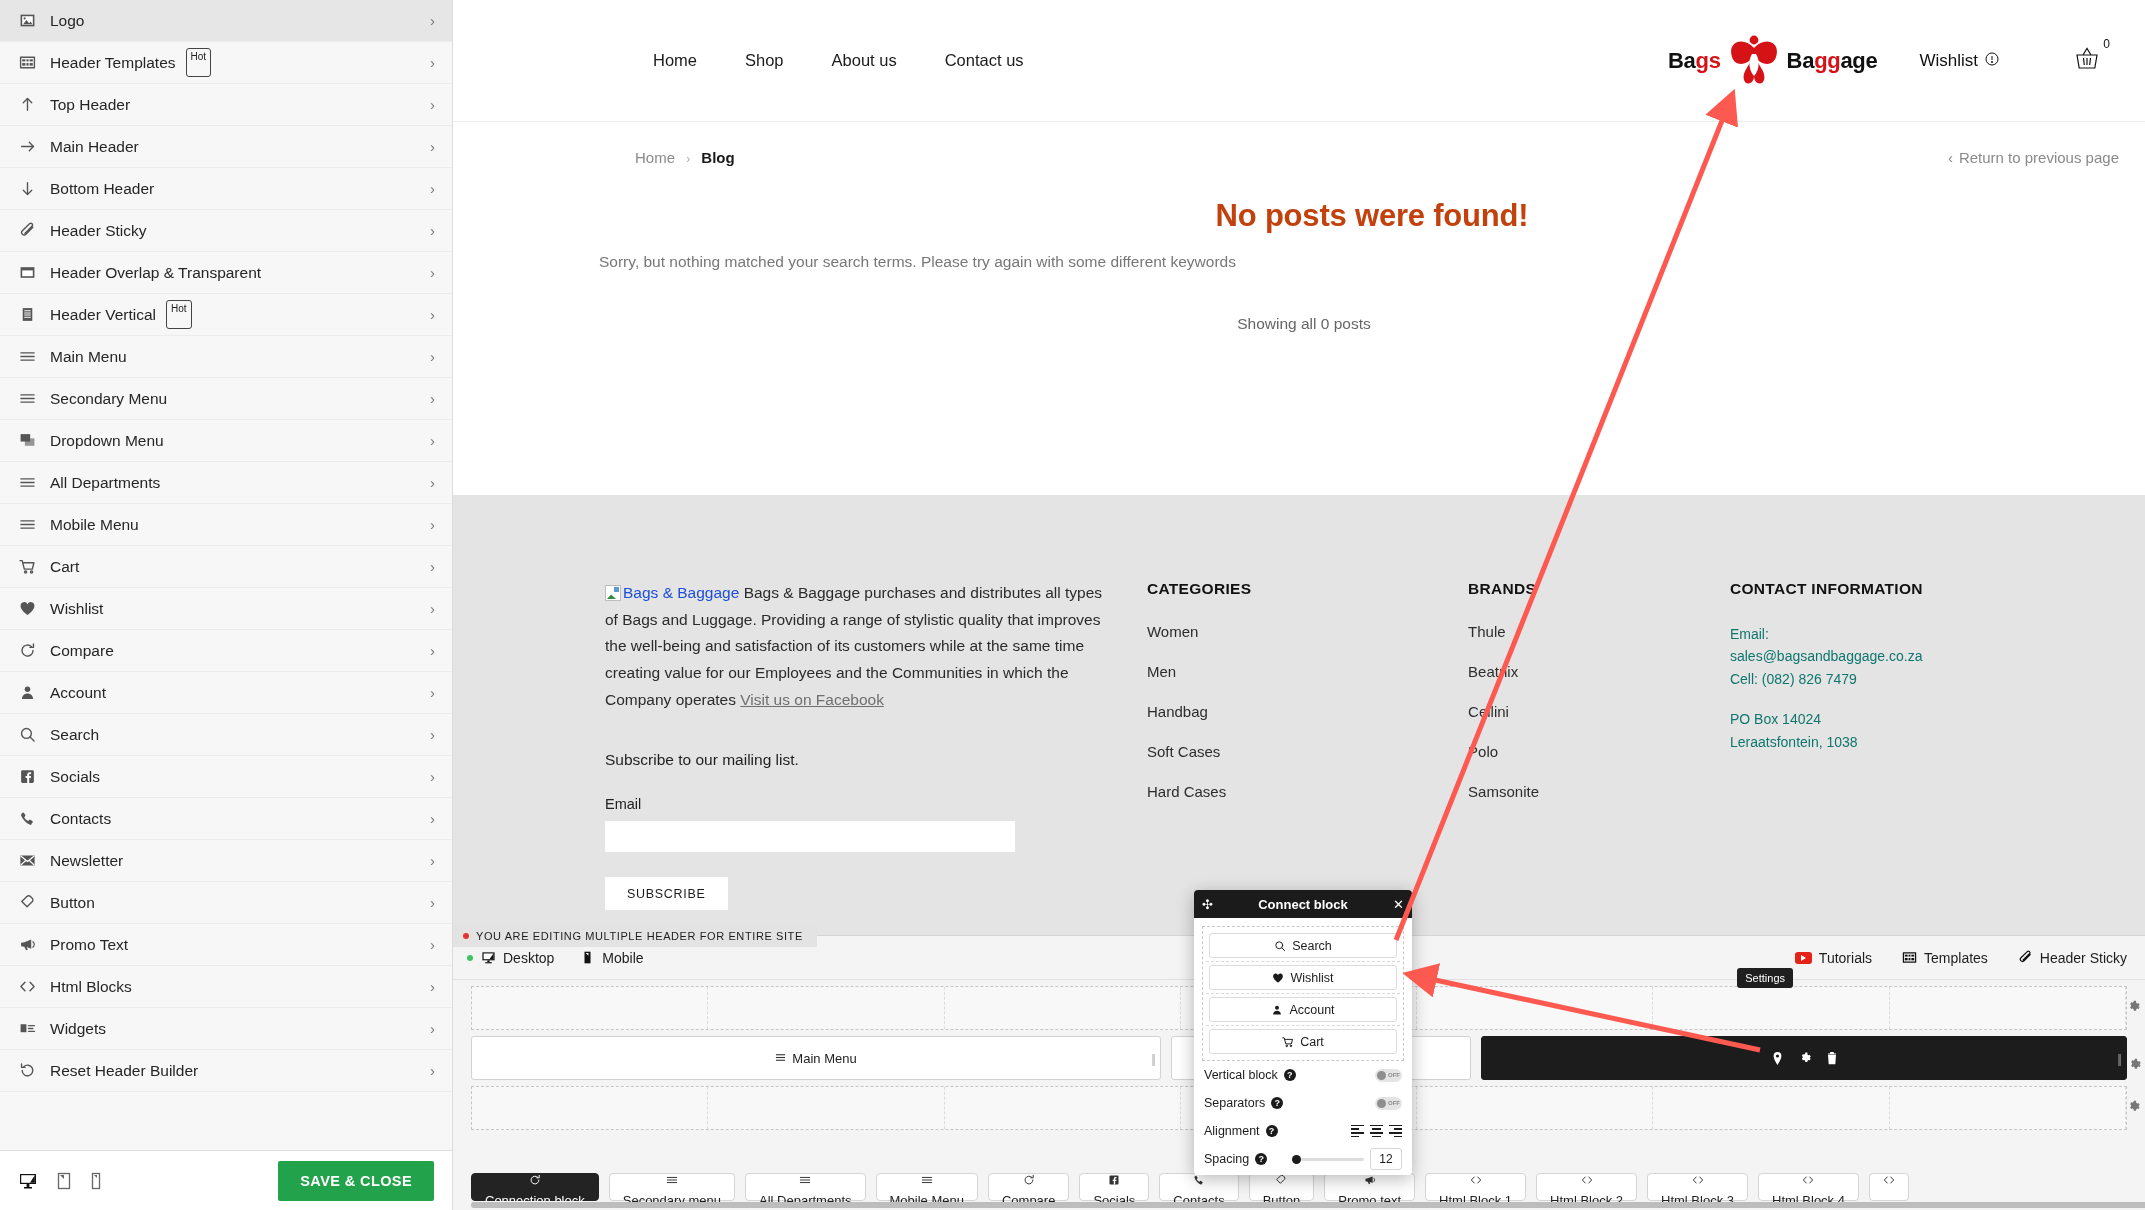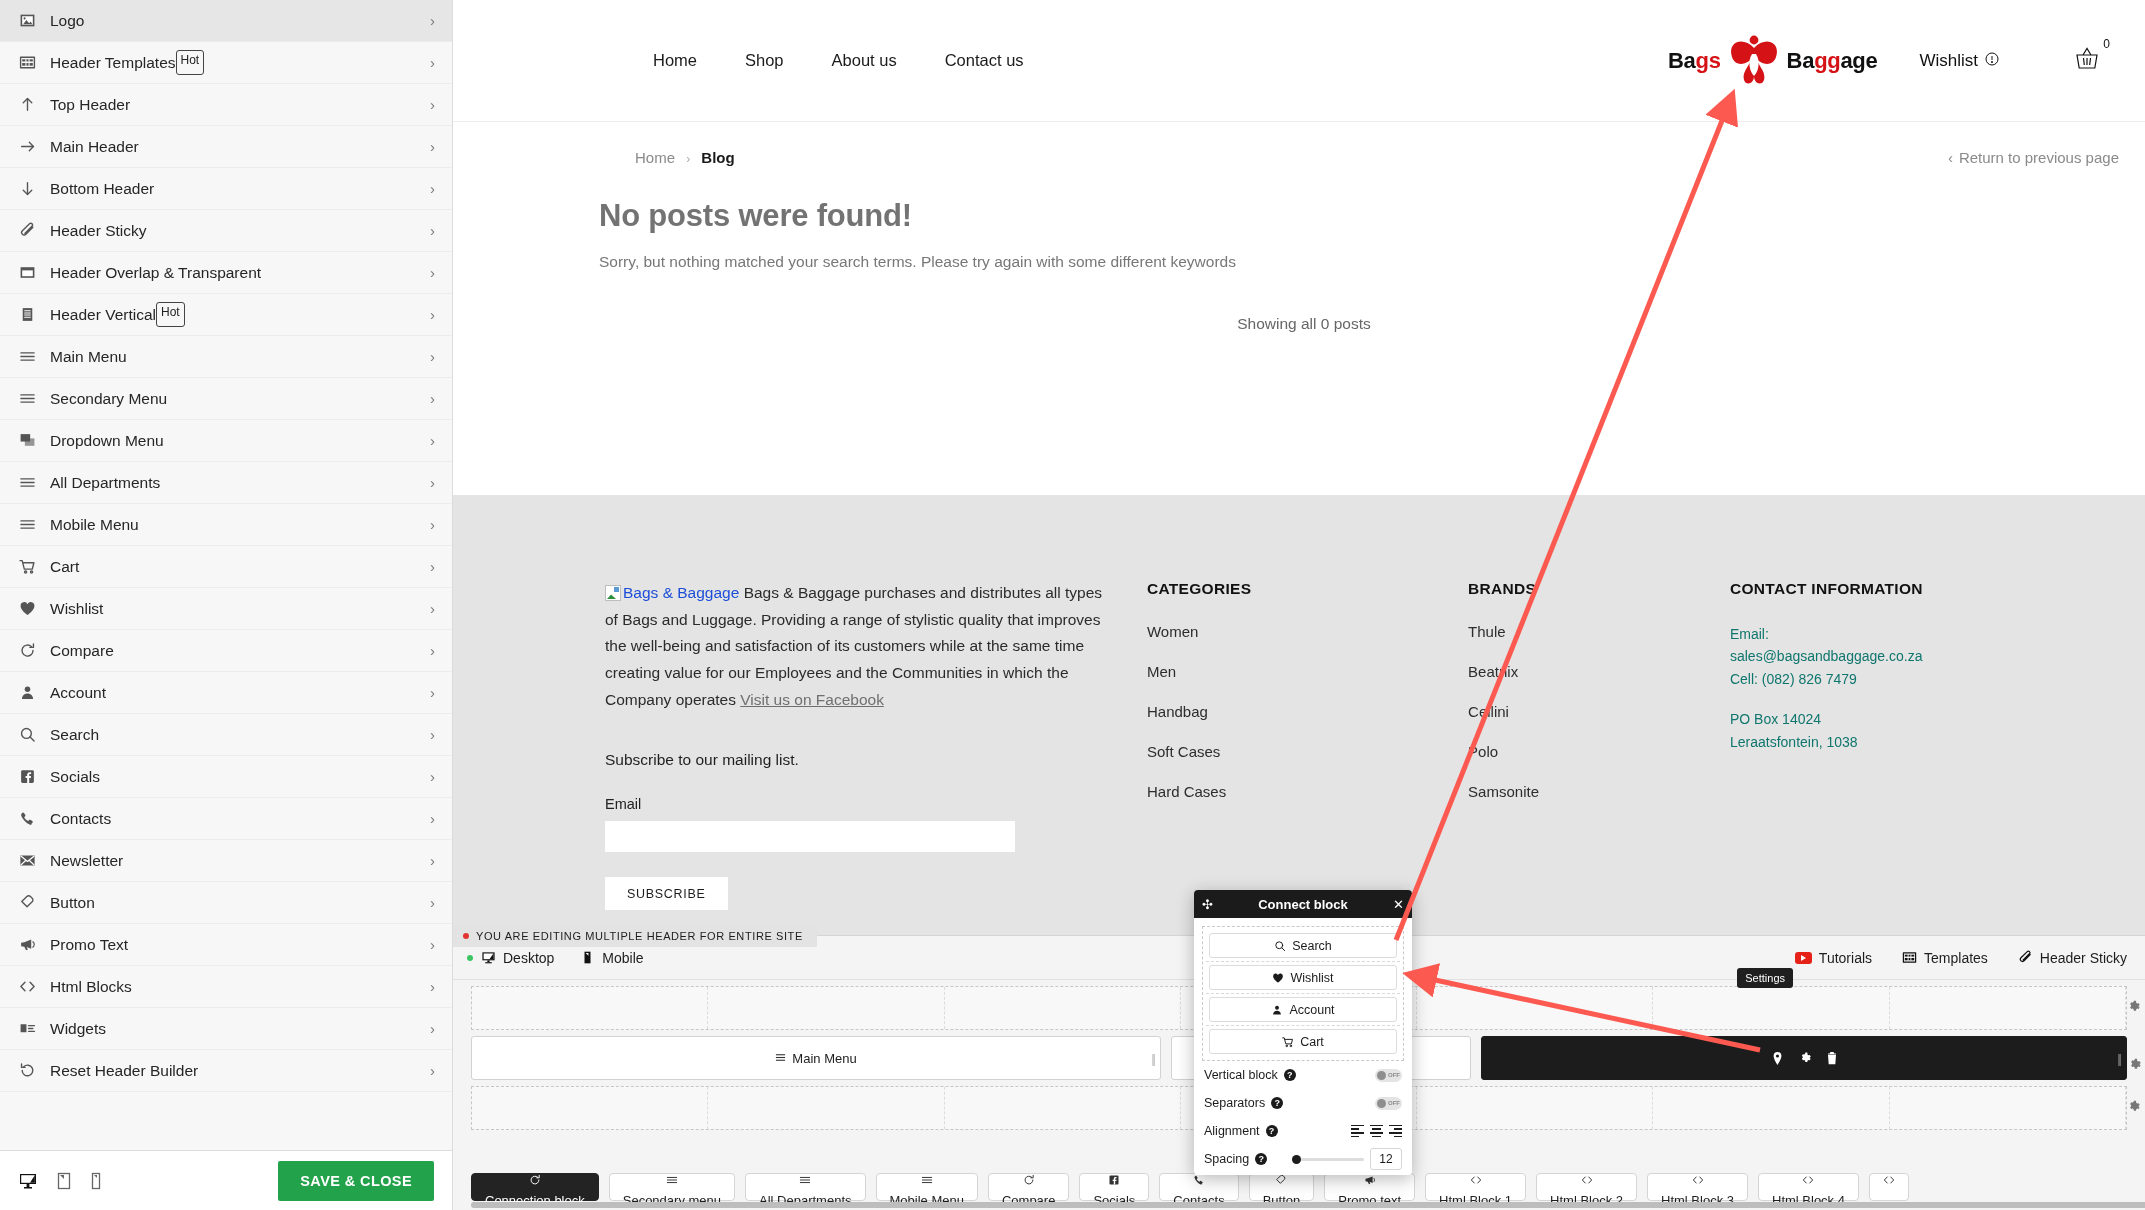--- a/index.html
+++ b/index.html
@@ -40,22 +40,22 @@
     position: relative;
   }
   .side-item.active { background: #e6e6e6; }
   .side-item .li-icon {
     width: 18px; height: 18px; flex: 0 0 18px; margin-right: 14px;
     display: flex; align-items: center; justify-content: center;
     color: #555;
   }
   .side-item .li-label { font-size: 15.5px; color: #262626; white-space: nowrap; }
   .side-item .hot {
-    font-size: 12px; line-height: 1;
-    border: 1px solid #444; border-radius: 3px; padding: 3px 4px 8px;
+    margin-left: 10px; font-size: 10px; line-height: 1;
+    border: 1px solid #444; border-radius: 3px; padding: 3px 4px 14px;
     color: #222; font-weight: 400;
   }
   .side-item .chev { margin-left: auto; color: #7a7a7a; font-size: 15px; }
 
   #sidebar-footer {
     height: 60px; flex: 0 0 60px; border-top: 1px solid #dcdcdc;
     background: #fff; display: flex; align-items: center; padding: 0 18px;
     gap: 18px;
   }
   #sidebar-footer .dev-ic { color: #111; display:flex; align-items:center; }
@@ -105,22 +105,23 @@
     display: flex; align-items: center; padding: 27px 26px 0 146px;
   }
   #breadcrumb { font-size: 15px; color: #8a8a8a; margin-left: 36px; }
   #breadcrumb .sep { margin: 0 7px; font-size: 12px; color:#aaa; }
   #breadcrumb .cur { color: #1a1a1a; font-weight: 700; }
   #return-link {
     margin-left: auto; font-size: 15px; color: #8a8a8a; text-decoration: none;
     display: flex; align-items: center; gap: 6px;
   }
   #page-title {
-    padding: 32px 0 0 146px; font-size: 31px; font-weight: 700; color: #737373;
+    padding: 32px 0 0 146px; font-size: 31px; font-weight: 700; color: #c2410c;
     letter-spacing: -.2px;
+    text-align: center;
   }
   #page-sub { padding: 19px 0 0 146px; font-size: 15.5px; color: #777; }
   #blog-search {
     margin: 32px 0 0 146px; width: 1410px; height: 46px; display: flex;
     border: 1px solid #e2e2e2;
   }
   #blog-search input {
     flex: 1 1 auto; border: 0; outline: none; padding: 0 16px; font-size: 15px;
     color: #8b8b8b; font-family: "Liberation Sans", sans-serif;
   }

